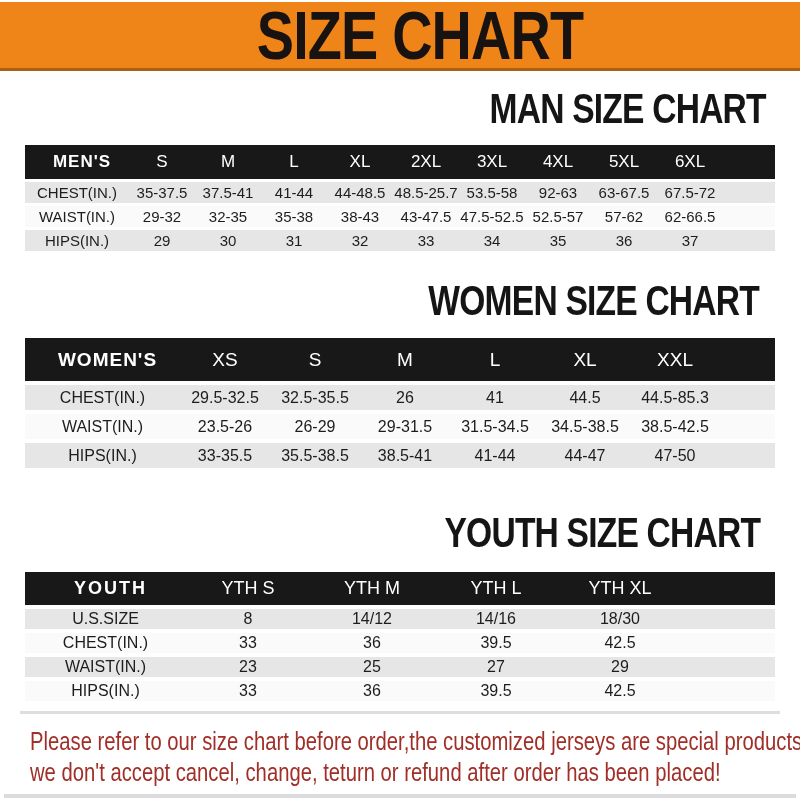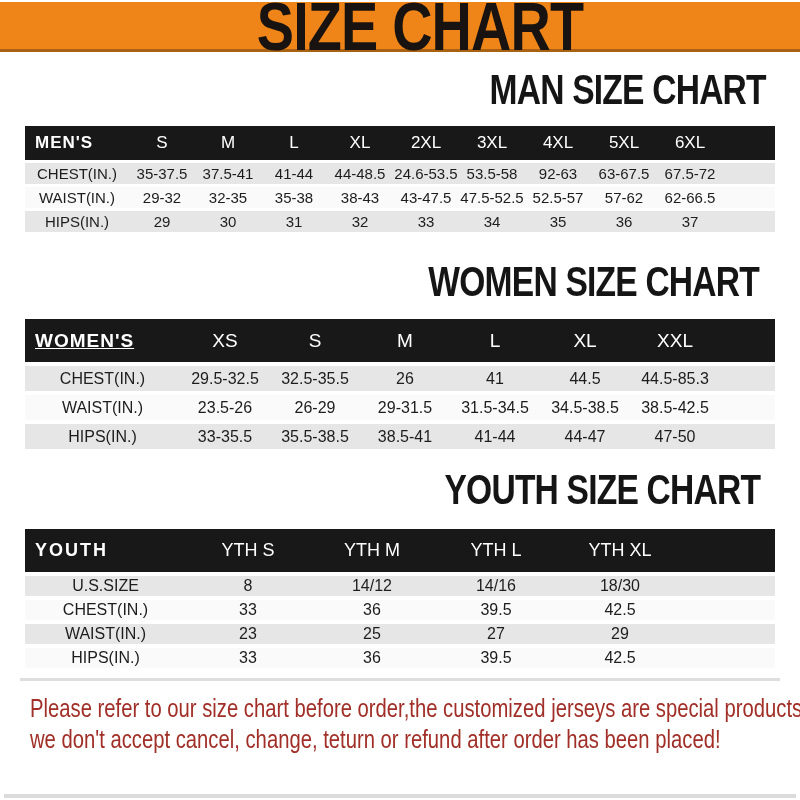--- a/index.html
+++ b/index.html
@@ -6,21 +6,21 @@
   html, body { width: 800px; height: 800px; }
   body {
     font-family: "Liberation Sans", sans-serif;
     background: #ffffff;
     overflow: hidden;
     position: relative;
   }
   
   .banner {
     margin-top: 2px;
-    height: 50px;
+    height: 69px;
     background: #EF8518;
     border-bottom: 3px solid #a86212;
     display: flex;
     align-items: center;
     justify-content: center;
     overflow: visible;
     padding-left: 40px;
   }
   .banner-text {
     display: inline-block;
@@ -39,44 +39,44 @@
     font-size: 42px;
     font-weight: bold;
     color: #151515;
     letter-spacing: -1px;
     transform: scaleX(0.80);
     line-height: 1.0;
     white-space: nowrap;
   }
   .h-men   { margin-top: 17px; }
   .h-women { margin-top: 26px; margin-left: 12px; }
-  .h-youth { margin-top: 16px; }
+  .h-youth { margin-top: 40px; }
   
   table.size-table {
     width: 750px;
     margin: 0 auto;
     border-collapse: separate;
     table-layout: fixed;
   }
   table.men   { margin-top: 12px; border-spacing: 0 3px; }
   table.women { margin-top: 12px; border-spacing: 0 4px; }
   table.youth { margin-top: 14px; border-spacing: 0 4px; }
   tr.bar th { background: #181818; color: #ffffff; font-weight: normal; text-align: center; }
   tr.bar th.bar-label {
-    text-align: left;
+    text-align: center;
     font-weight: bold;
     padding-left: 10px;
     letter-spacing: 1px;
     white-space: nowrap;
   }
   table.men   tr.bar th { height: 34px; font-size: 17px; }
   table.women tr.bar th { height: 43px; font-size: 19px; }
-  table.youth tr.bar th { height: 43px; font-size: 18px; }
+  table.youth tr.bar th { height: 33px; font-size: 18px; }
   table.men   th.bar-label { font-size: 25px; }
-  table.women th.bar-label { font-size: 25px; text-decoration: underline; }
+  table.women th.bar-label { font-size: 25px; }
   table.youth th.bar-label { font-size: 25px; letter-spacing: 2px; }
   tr.row td { text-align: center; color: #1d1d1d; }
   table.men   tr.row td { height: 21px; font-size: 15px; }
   table.women tr.row td { height: 25px; font-size: 16px; }
   table.youth tr.row td { height: 20px; font-size: 16px; }
   tr.row.shade td { background: #e6e6e6; }
   tr.row.plain td { background: #fafafa; }
   
   .table-end-rule {
     width: 760px;
@@ -146,21 +146,21 @@
     <th>5XL</th>
     <th>6XL</th>
     <th></th>
   </tr>
   <tr class="row shade">
     <td>CHEST(IN.)</td>
     <td>35-37.5</td>
     <td>37.5-41</td>
     <td>41-44</td>
     <td>44-48.5</td>
-    <td>24.6-53.5</td>
+    <td>48.5-25.7</td>
     <td>53.5-58</td>
     <td>92-63</td>
     <td>63-67.5</td>
     <td>67.5-72</td>
     <td></td>
   </tr>
   <tr class="row plain">
     <td>WAIST(IN.)</td>
     <td>29-32</td>
     <td>32-35</td>

